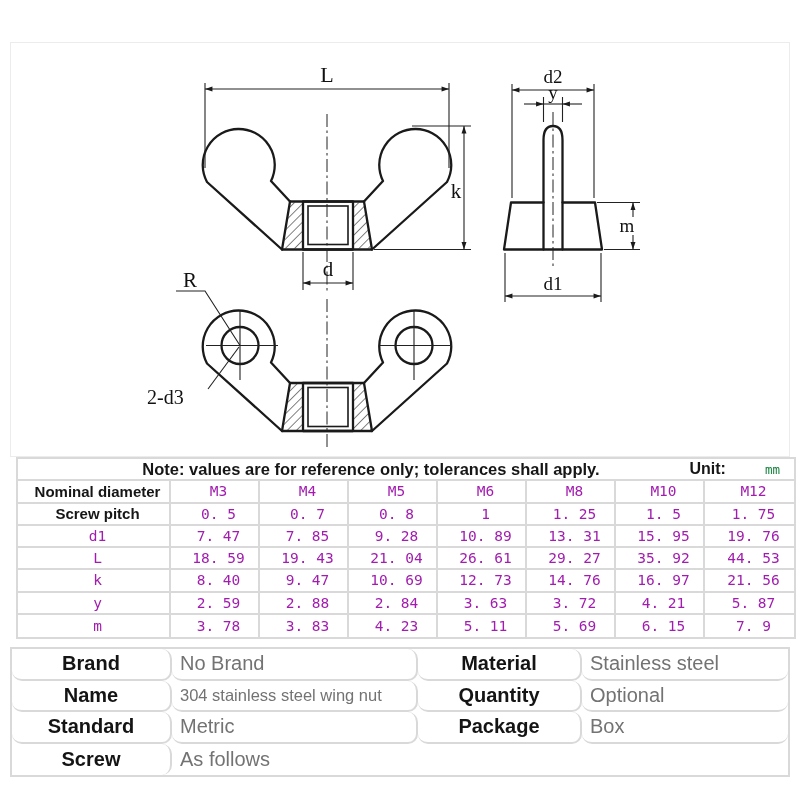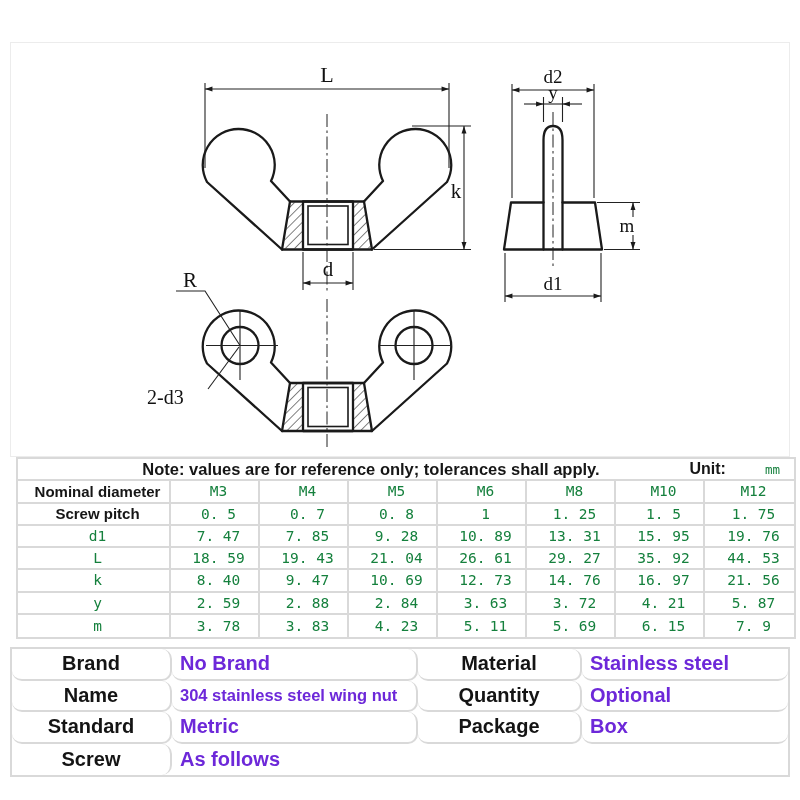--- a/index.html
+++ b/index.html
@@ -12,37 +12,37 @@
 
   
   #dim-table{position:absolute;left:16px;top:457px;width:780px;box-sizing:border-box;
              border:2px solid #d9d9d9;display:grid;
              grid-template-columns:153px repeat(7,89px);grid-auto-rows:22.25px;background:#fff;}
   #dim-table .cell{box-sizing:border-box;border-right:2px solid #d9d9d9;border-bottom:2px solid #d9d9d9;
              display:flex;align-items:center;justify-content:center;overflow:hidden;white-space:nowrap;padding-left:8px;}
   #dim-table .lastcol{border-right:none;}
   #dim-table .lastrow{border-bottom:none;}
   .sans{font-family:"Liberation Sans",sans-serif;font-weight:600;font-size:15px;color:#161616;}
-  .mono{font-family:"DejaVu Sans Mono","Liberation Mono",monospace;font-size:14.5px;color:#15803d;}
+  .mono{font-family:"DejaVu Sans Mono","Liberation Mono",monospace;font-size:14.5px;color:#a21caf;}
   .note-row{grid-column:1 / -1;position:relative;border-bottom:2px solid #d9d9d9;box-sizing:border-box;
             display:flex;align-items:center;justify-content:center;}
   .note-text{font-family:"Liberation Sans",sans-serif;font-weight:600;font-size:16.5px;color:#161616;
              margin-right:70px;}
   .unit-wrap{position:absolute;right:14px;top:0;height:100%;display:flex;align-items:center;gap:2px;}
   .unit-label{font-family:"Liberation Sans",sans-serif;font-weight:600;font-size:16px;color:#161616;}
   .unit-value{font-family:"DejaVu Sans Mono","Liberation Mono",monospace;font-size:12.5px;color:#15803d;margin-left:37px;}
 
   
   #info-table{position:absolute;left:10px;top:647px;width:780px;box-sizing:border-box;
               border:2px solid #d9d9d9;display:grid;
               grid-template-columns:160px 246px 164px 206px;grid-auto-rows:31.5px;background:#fff;}
   .icell{box-sizing:border-box;border-right:2px solid #d9d9d9;border-bottom:2px solid #d9d9d9;
          display:flex;align-items:center;overflow:hidden;white-space:nowrap;border-radius:10px;}
   .ilabel{justify-content:center;font-weight:600;font-size:20px;color:#141414;}
-  .ivalue{justify-content:flex-start;padding-left:8px;font-weight:700;font-size:20px;color:#6d28d9;}
+  .ivalue{justify-content:flex-start;padding-left:8px;font-weight:400;font-size:20px;color:#737373;}
   .ivalue.small{font-size:16.5px;}
   .merged{grid-column:2 / 5;}
   #info-table .lastcol{border-right:none;}
   #info-table .lastrow{border-bottom:none;}
 </style>
 </head>
 <body>
 
 <div class="page">
 

